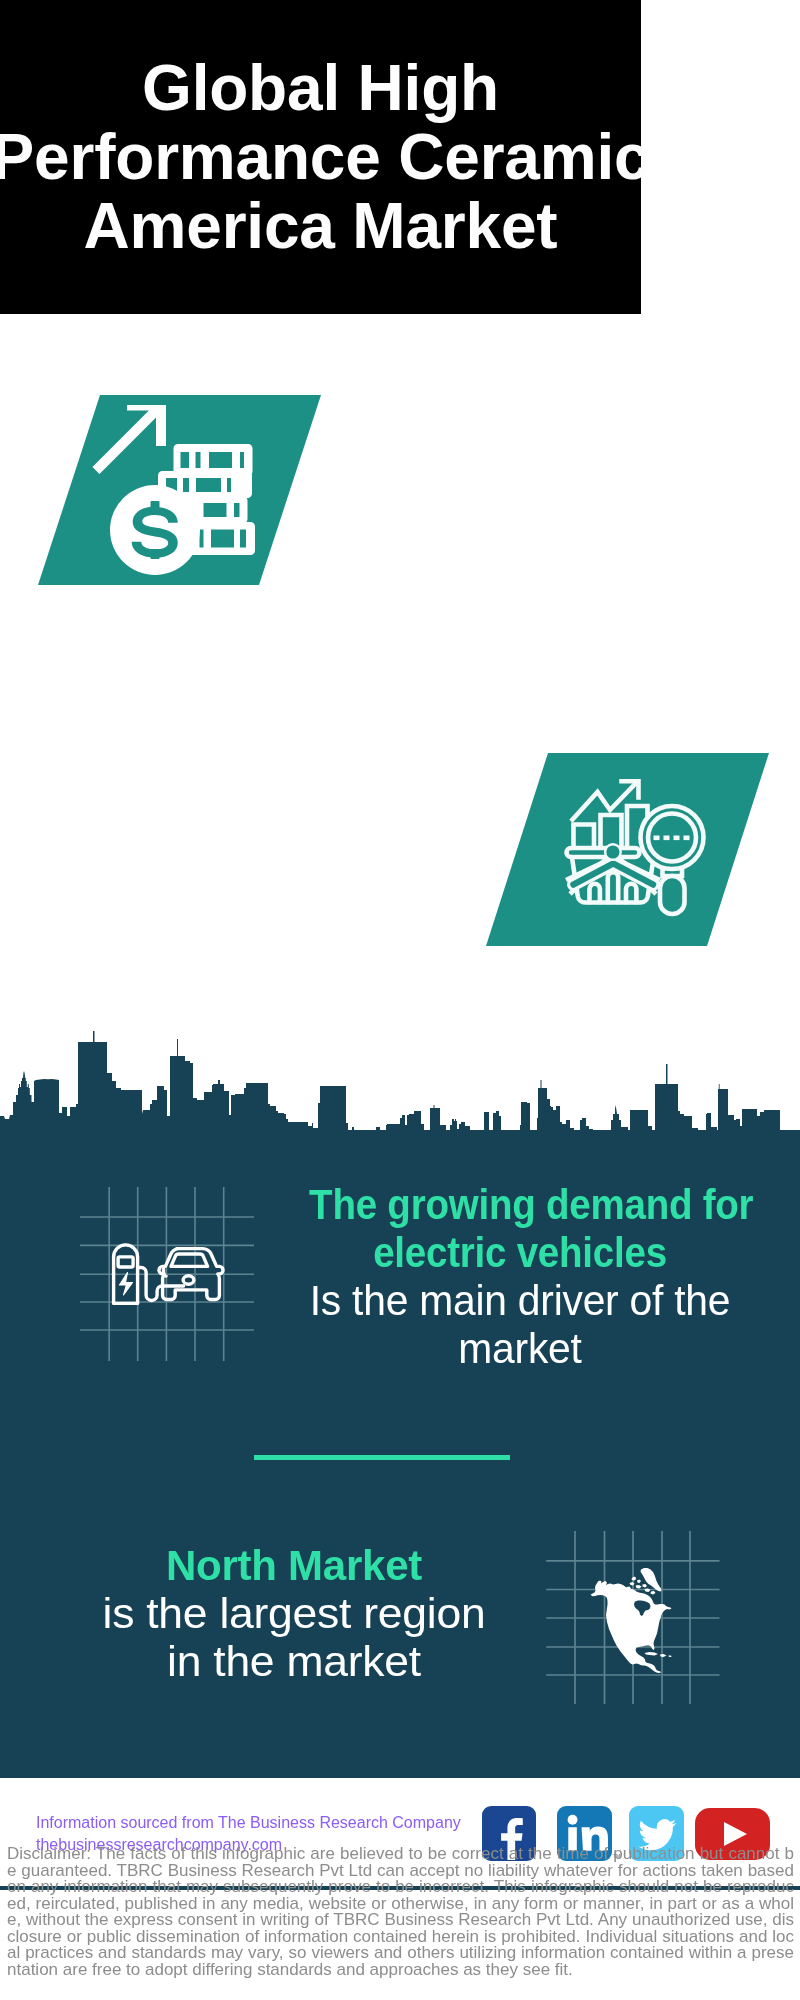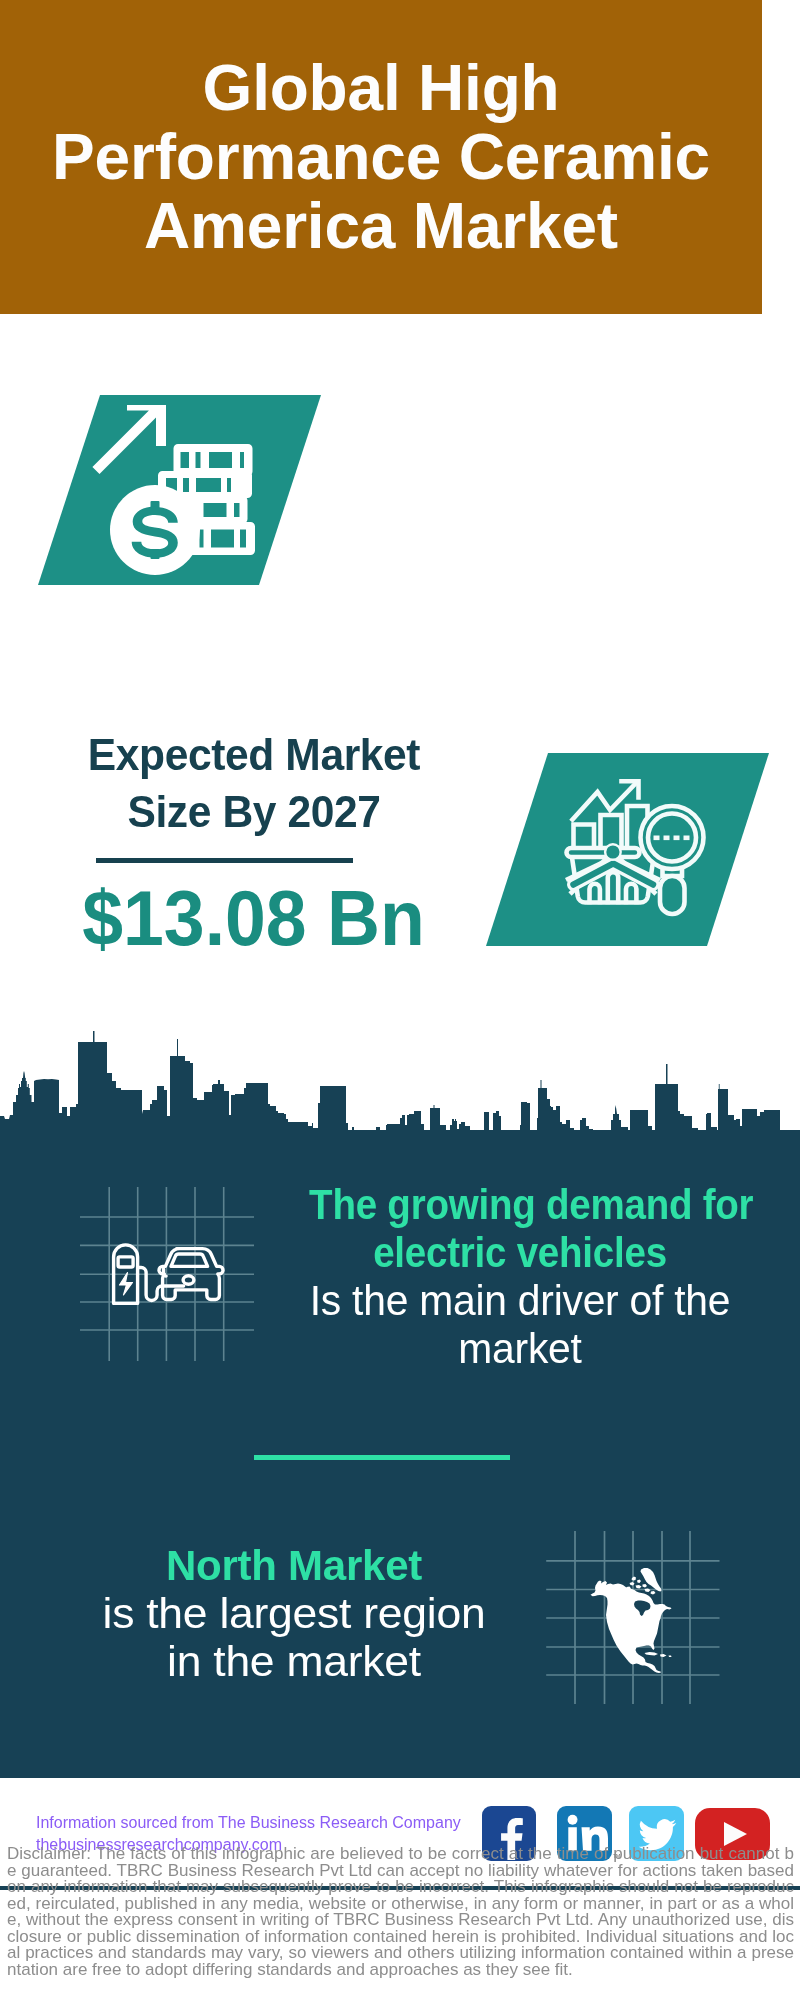--- a/index.html
+++ b/index.html
@@ -2,21 +2,21 @@
 <html><head>
 <meta charset="utf-8">
 <title>Global High Performance Ceramic Coatings Market</title>
 <style>
   html,body{margin:0;padding:0;}
   body{width:800px;height:2000px;background:#ffffff;font-family:"Liberation Sans",sans-serif;overflow:hidden;
        -webkit-font-smoothing:antialiased;}
   .page{position:relative;width:800px;height:2000px;background:#fff;}
 
   
-  .header{position:absolute;left:0;top:0;width:762px;height:314px;background:#a16207;}
+  .header{position:absolute;left:0;top:0;width:641px;height:314px;background:#000000;}
   .header h1{position:absolute;left:50%;top:50%;transform:translate(-50%,-50%);
     width:740px;margin:0;text-align:center;color:#fdfdfd;font-size:64px;font-weight:bold;
     line-height:69px;letter-spacing:-0.2px;}
 
   
   .stat-title{color:#17414f;font-weight:bold;font-size:45px;line-height:57px;text-align:center;letter-spacing:-0.4px;
     transform:scaleX(0.925);transform-origin:center top;}
   .stat-rule{height:4.5px;background:#17414f;margin:0 auto;}
   .stat-value{color:#1a8d80;text-align:center;}
 
@@ -105,28 +105,20 @@
 
       <circle cx="155" cy="530" r="45"></circle>
       <g fill="#1d9086">
         <rect x="150.5" y="501" width="9" height="10" rx="1"></rect>
         <rect x="150.5" y="549" width="9" height="10" rx="1"></rect>
         <path d="M155 506.5 c-13.2 0 -22.3 6.6 -22.3 15.2 0 8.6 8.1 12.7 22.3 14.7 c9.1 1.3 13.2 3 13.2 6.6 0 3.9 -5.6 6.4 -13.2 6.4 c-8.1 0 -13.7 -3 -13.7 -7.6 h-9.6 c0 9.4 9.6 15.9 23.3 15.9 c13.7 0 22.8 -6.1 22.8 -15 0 -9.1 -8.6 -13.2 -22.8 -15.2 c-9.1 -1.3 -12.7 -3 -12.7 -6.3 0 -3.6 5.1 -6.1 12.7 -6.1 c7.9 0 13 3 13.2 7.6 h9.6 c0 -9.1 -9.1 -15.7 -22.8 -15.7 z"></path>
       </g>
     </g>
   </svg>
 
-  <div class="stat stat2">
-    <div class="stat-title">
-      <div>Expected Market</div>
-      <div>Size By 2027</div>
-    </div>
-    <div class="stat-rule"></div>
-    <div class="stat-value">$13.08 Bn</div>
-  </div>
   <div class="dark-body"></div>
 
   <svg class="ev-icon" width="190" height="190" viewBox="0 0 190 190">
     <g stroke="#5d8390" stroke-width="1.6">
       <line x1="29.2" y1="7" x2="29.2" y2="181"></line>
       <line x1="57.7" y1="7" x2="57.7" y2="181"></line>
       <line x1="86.4" y1="7" x2="86.4" y2="181"></line>
       <line x1="115" y1="7" x2="115" y2="181"></line>
       <line x1="143.7" y1="7" x2="143.7" y2="181"></line>
       <line x1="0" y1="37" x2="174" y2="37"></line>

